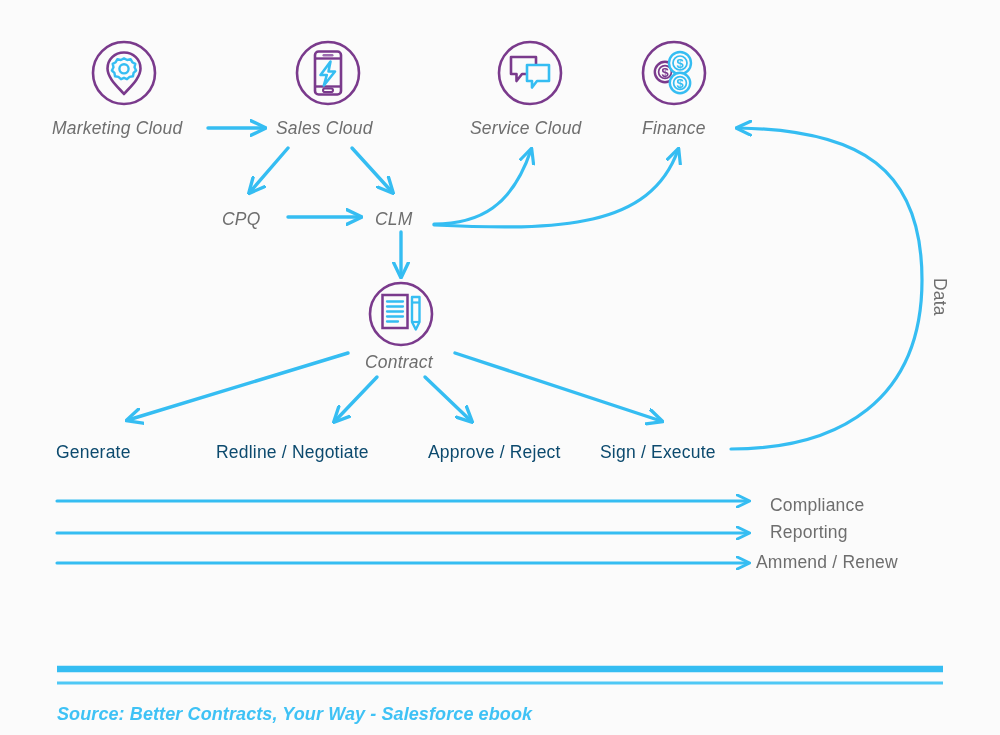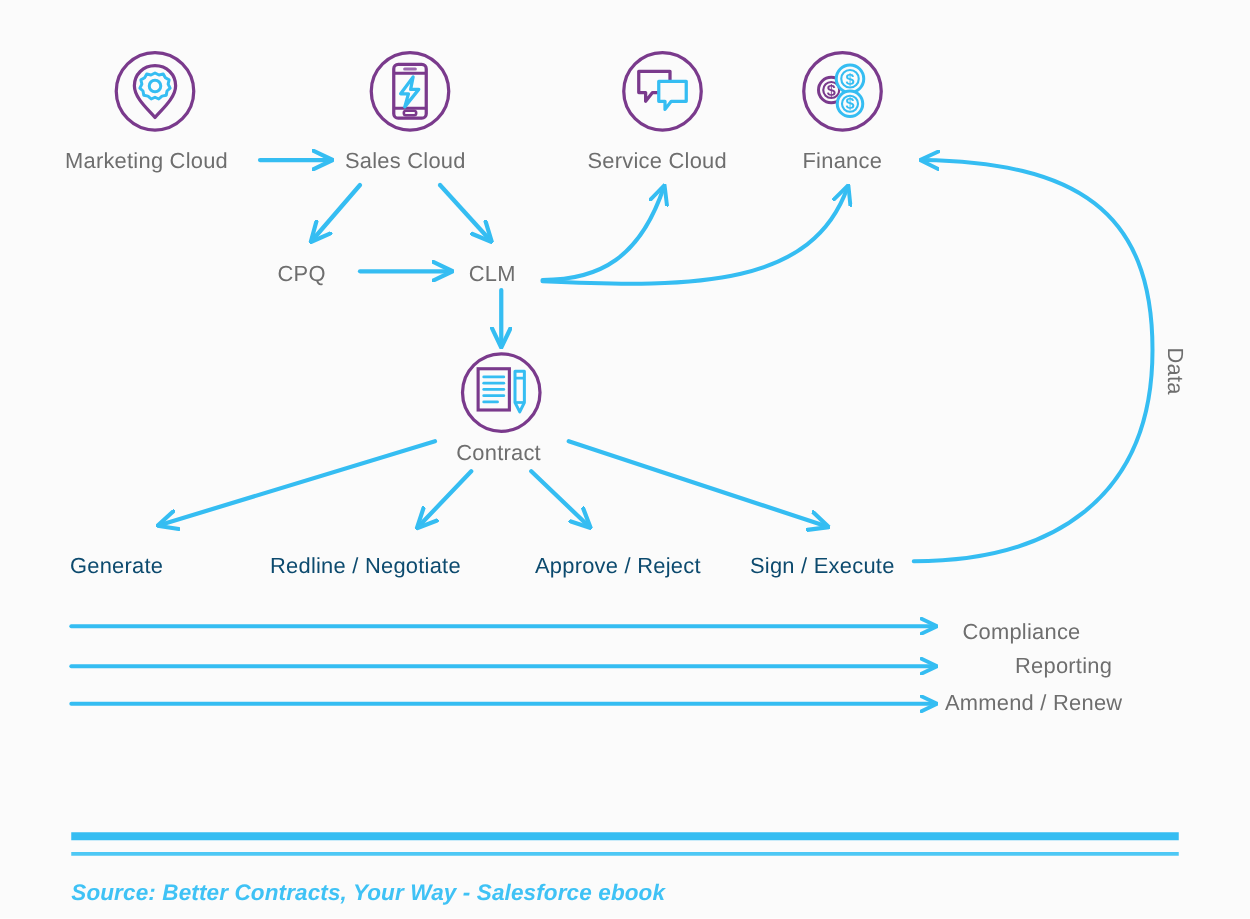--- a/index.html
+++ b/index.html
@@ -22,20 +22,21 @@
     width: 1000px;
     height: 735px;
   }
   .node-label {
     position: absolute;
     color: #6e6e6e;
     font-size: 17.5px;
     font-family: "Liberation Sans", sans-serif;
     white-space: nowrap;
     letter-spacing: 0.2px;
+    font-style: italic;
   }
   .stage-label {
     position: absolute;
     color: #0c4a6e;
     font-size: 17.5px;
     white-space: nowrap;
     letter-spacing: 0.2px;
   }
   .track-label {
     position: absolute;
@@ -191,21 +192,21 @@
   <div class="stage-label" style="left:56px; top:442px;">Generate</div>
 
   <div class="stage-label" style="left:216px; top:442px;">Redline / Negotiate</div>
 
   <div class="stage-label" style="left:428px; top:442px;">Approve / Reject</div>
 
   <div class="stage-label" style="left:600px; top:442px;">Sign / Execute</div>
 
   <div class="track-label" style="left:770px; top:495px;">Compliance</div>
 
-  <div class="track-label" style="left:770px; top:522px;margin-left:42px;">Reporting</div>
+  <div class="track-label" style="left:770px; top:522px;">Reporting</div>
 
   <div class="track-label" style="left:756px; top:552px;">Ammend  / Renew</div>
 
   <div id="data-label" style="left:950px; top:278px;">Data</div>
 
   <div id="source-note">Source: Better Contracts, Your Way - Salesforce ebook</div>
 
 </div>
 
 </body></html>

